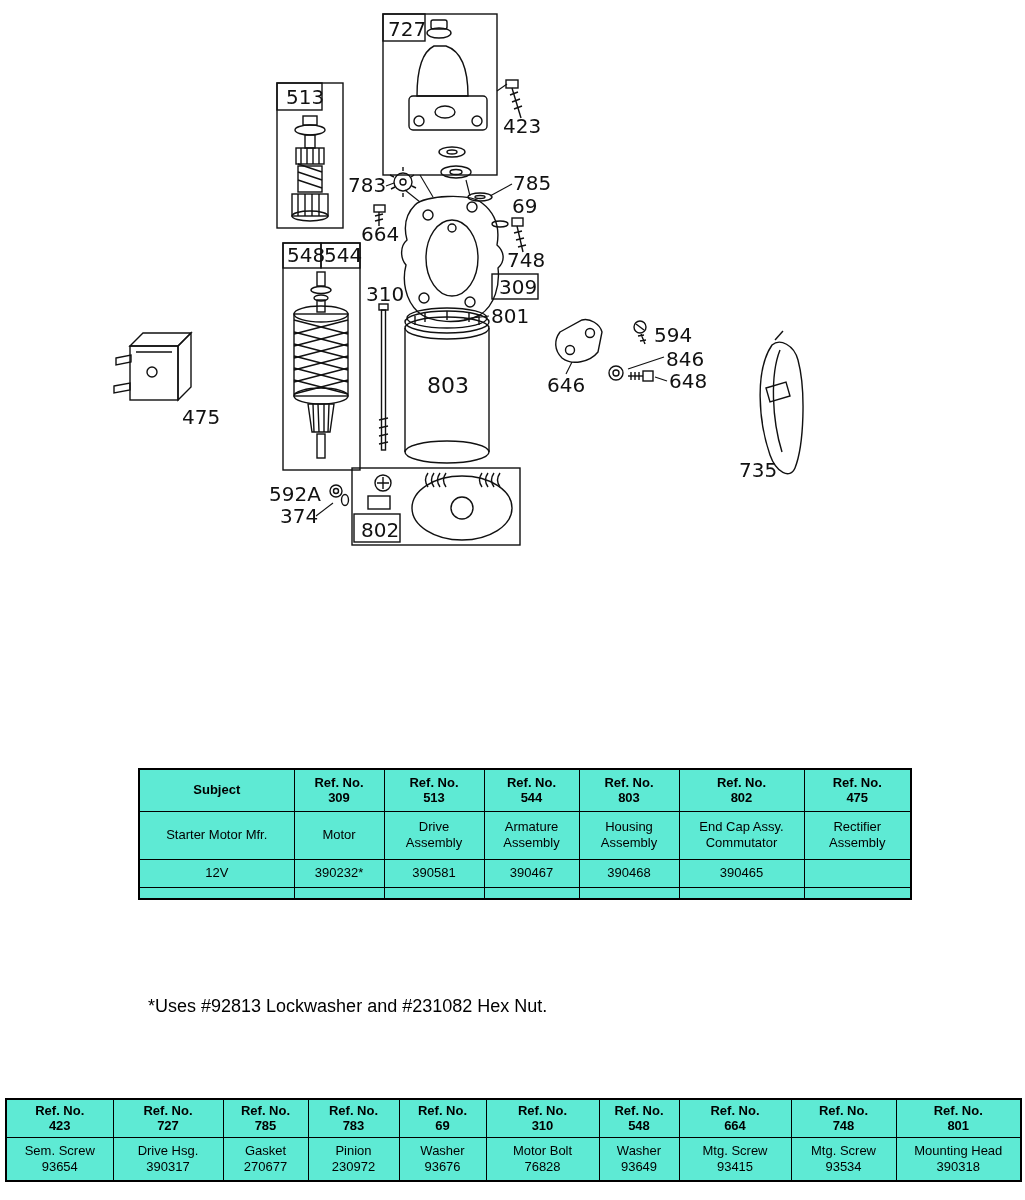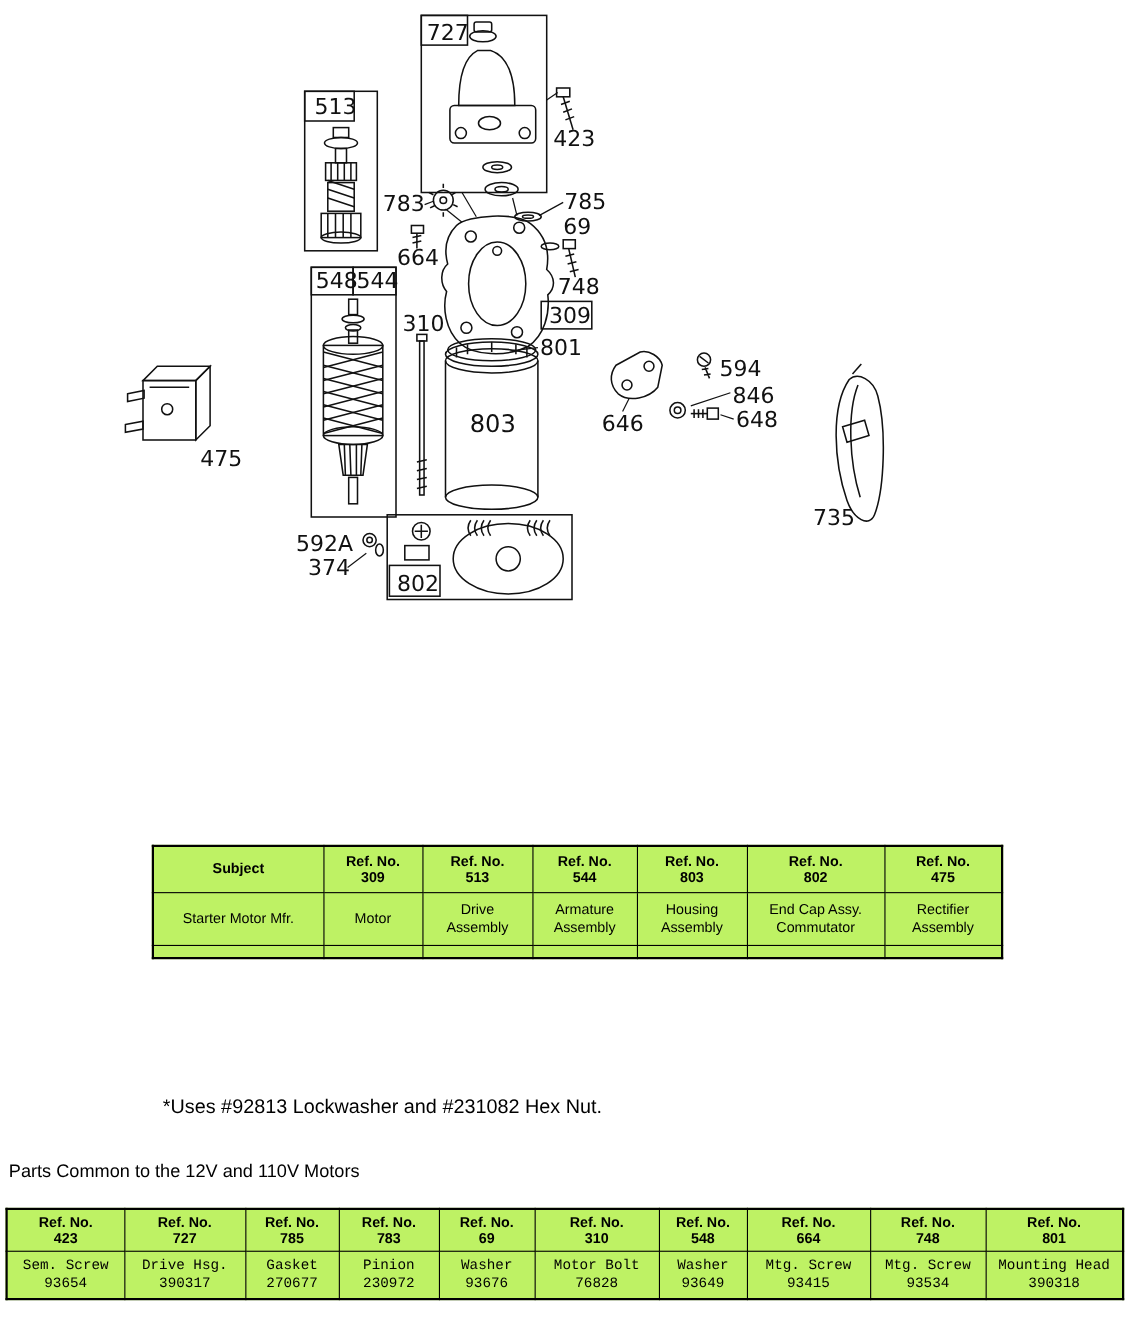--- a/index.html
+++ b/index.html
@@ -5,21 +5,21 @@
   * { margin:0; padding:0; box-sizing:border-box; }
   html,body { background:#fff; }
   body {
     width:1025px; height:1200px; position:relative;
     font-family:"Liberation Sans", sans-serif; color:#000;
   }
   .page { position:absolute; inset:0; background:#fff; overflow:hidden; }
 
   svg.diagram { position:absolute; left:0; top:0; }
 
-  table { border-collapse:collapse; table-layout:fixed; position:absolute; background:#bef264; }
+  table { border-collapse:collapse; table-layout:fixed; position:absolute; background:#5eead4; }
   th, td {
     border:1px solid #000; text-align:center; vertical-align:middle;
     font-size:13px; line-height:1.2; white-space:pre-line; padding:1px 3px;
     overflow:hidden;
   }
   th { font-weight:bold; }
 
   .motor-table { left:138px; top:768px; width:772px; border:2px solid #000; }
   .motor-table tr.h42 { height:42px; }
   .motor-table tr.h48 { height:48px; }
@@ -27,21 +27,21 @@
   .motor-table tr.h28 { height:28px; }
   .motor-table tr.h12 { height:12px; }
   .motor-table tr.h24 { height:24px; }
 
   .footnote { position:absolute; left:148px; top:996px; font-size:18px; }
 
   .common-heading { position:absolute; left:8px; top:1056px; font-size:16.5px; }
 
   .common-table { left:5px; top:1098px; width:1015px; border:2px solid #000; }
   .common-table tr.h38 { height:38px; }
-  .common-table tr.h44 { height:44px;font-family:Liberation Mono, monospace; }
+  .common-table tr.h44 { height:44px; }
 </style>
 </head>
 <body>
 
 <div class="page">
 
   <svg class="diagram" width="1025" height="560" viewBox="0 0 1025 560" font-family="DejaVu Sans, sans-serif">
 
     <g stroke="#111" fill="none" stroke-width="1.4">
 
@@ -281,35 +281,43 @@
 Assembly</td>
       <td>Armature
 Assembly</td>
       <td>Housing
 Assembly</td>
       <td>End Cap Assy.
 Commutator</td>
       <td>Rectifier
 Assembly</td>
     </tr>
+    <tr class="h28">
+      <td>12V</td>
+      <td>390232*</td>
+      <td>390581</td>
+      <td>390467</td>
+      <td>390468</td>
+      <td>390465</td>
+      <td></td>
+    </tr>
     <tr class="h12">
       <td></td>
       <td></td>
       <td></td>
       <td></td>
       <td></td>
       <td></td>
       <td></td>
     </tr>
   </tbody>
     </table>
 
   <div class="footnote">*Uses #92813 Lockwasher and #231082 Hex Nut.</div>
 
-  <div class="common-heading">Parts Common to the 12V and 110V Motors</div>
 
   <table class="common-table">
     <colgroup>
       <col style="width:107px">
         <col style="width:110px">
         <col style="width:85px">
       <col style="width:91px">
         <col style="width:87px">
         <col style="width:113px">
       <col style="width:80px">

